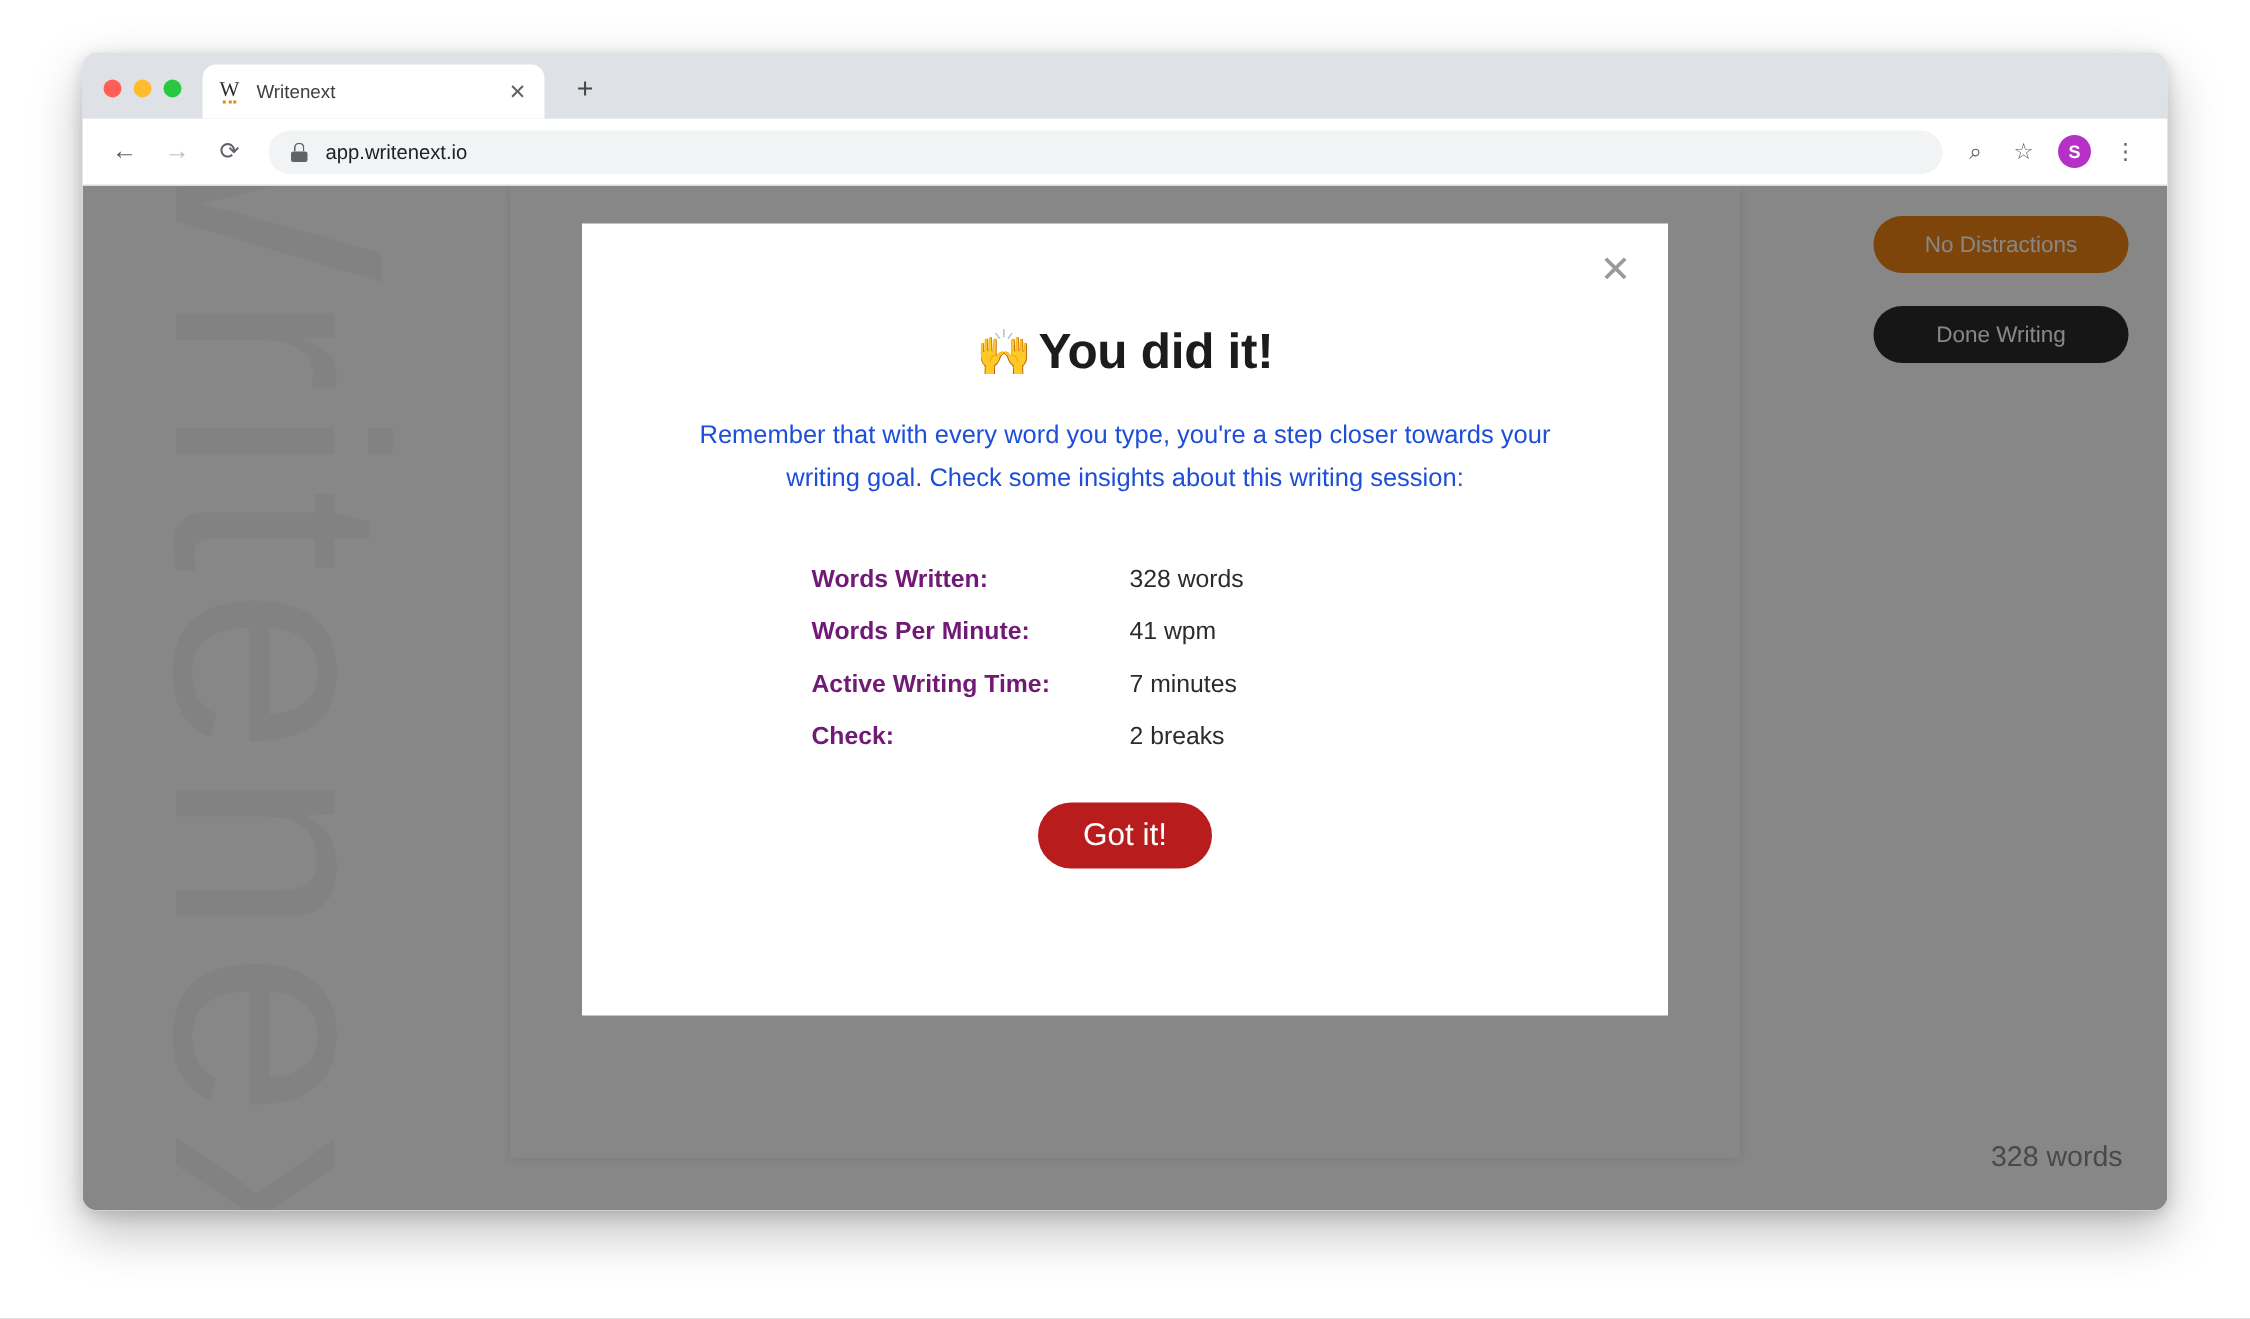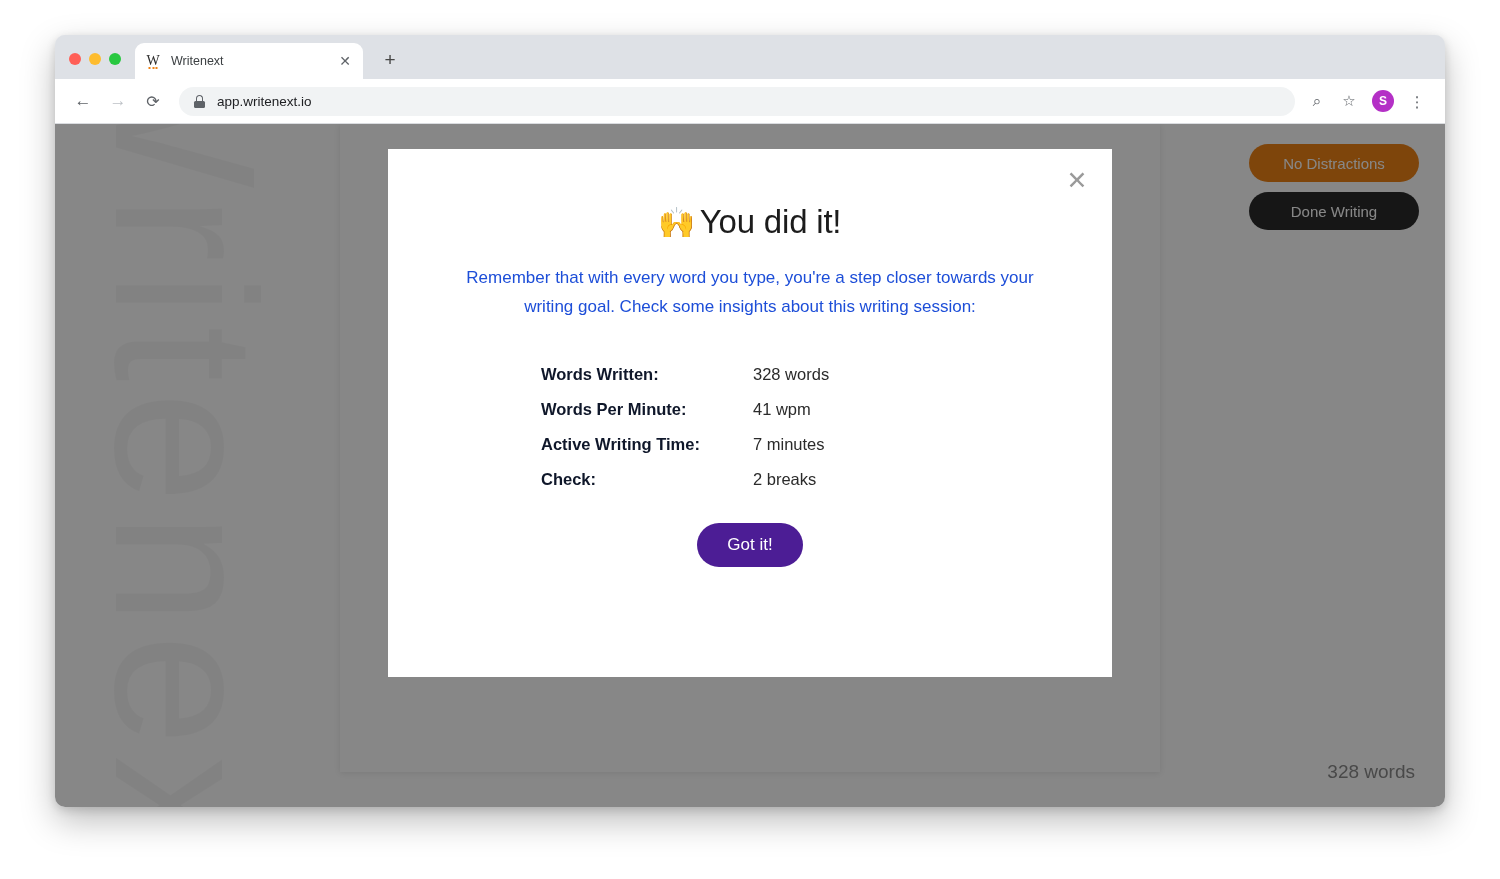--- a/index.html
+++ b/index.html
@@ -189,21 +189,21 @@
     font-size: 18px;
     line-height: 32px;
     color: #2c2c2c;
   }
   .doc-body p { margin-bottom: 20px; }
 
   
   .side-actions {
     position: absolute;
     right: 26px; top: 20px;
-    display: flex; flex-direction: column; gap: 10px;
+    display: flex; flex-direction: column; gap: 22px;
     align-items: flex-start;
   }
   .pill {
     border: none;
     border-radius: 22px;
     padding: 0 22px;
     height: 38px;
     font-size: 15px;
     font-family: "Liberation Sans", sans-serif;
     display: flex; align-items: center; justify-content: center;
@@ -241,23 +241,23 @@
     width: 30px; height: 30px;
     display: flex; align-items: center; justify-content: center;
     color: #9a9a9a;
     font-size: 25px;
     line-height: 1;
     font-weight: 300;
   }
   .modal-title {
     text-align: center;
     font-size: 33px;
-    font-weight: 400;
+    font-weight: 700;
     color: #1c1c1c;
-    margin-top: 24px;
+    margin-top: 36px;
     letter-spacing: -0.2px;
   }
   .modal-title .emoji { font-size: 30px; margin-right: 4px; }
   .modal-sub {
     text-align: center;
     font-size: 17px;
     line-height: 29px;
     color: #1d4ed8;
     margin: 22px auto 0 auto;
     max-width: 625px;
@@ -270,41 +270,41 @@
   .stat-row {
     display: flex;
     align-items: baseline;
     margin-bottom: 16px;
   }
   .stat-label {
     width: 212px;
     flex: 0 0 212px;
     font-size: 16.5px;
     font-weight: 700;
-    color: #0f172a;
+    color: #701a75;
   }
   .stat-value {
     font-size: 16.5px;
     font-weight: 400;
     color: #2b2b2b;
   }
 
   .modal-footer {
     margin-top: 34px;
     display: flex;
     justify-content: center;
   }
   .got-it {
-    background: #4c1d95;
+    background: #b91c1c;
     color: #ffffff;
     border: none;
     border-radius: 24px;
     height: 44px;
     padding: 0 30px;
-    font-size: 17px;
+    font-size: 21px;
     font-family: "Liberation Sans", sans-serif;
   }
 </style>
 </head>
 <body>
 
 <div class="browser-window">
 
   <div class="tab-strip">
     <div class="traffic-lights">

